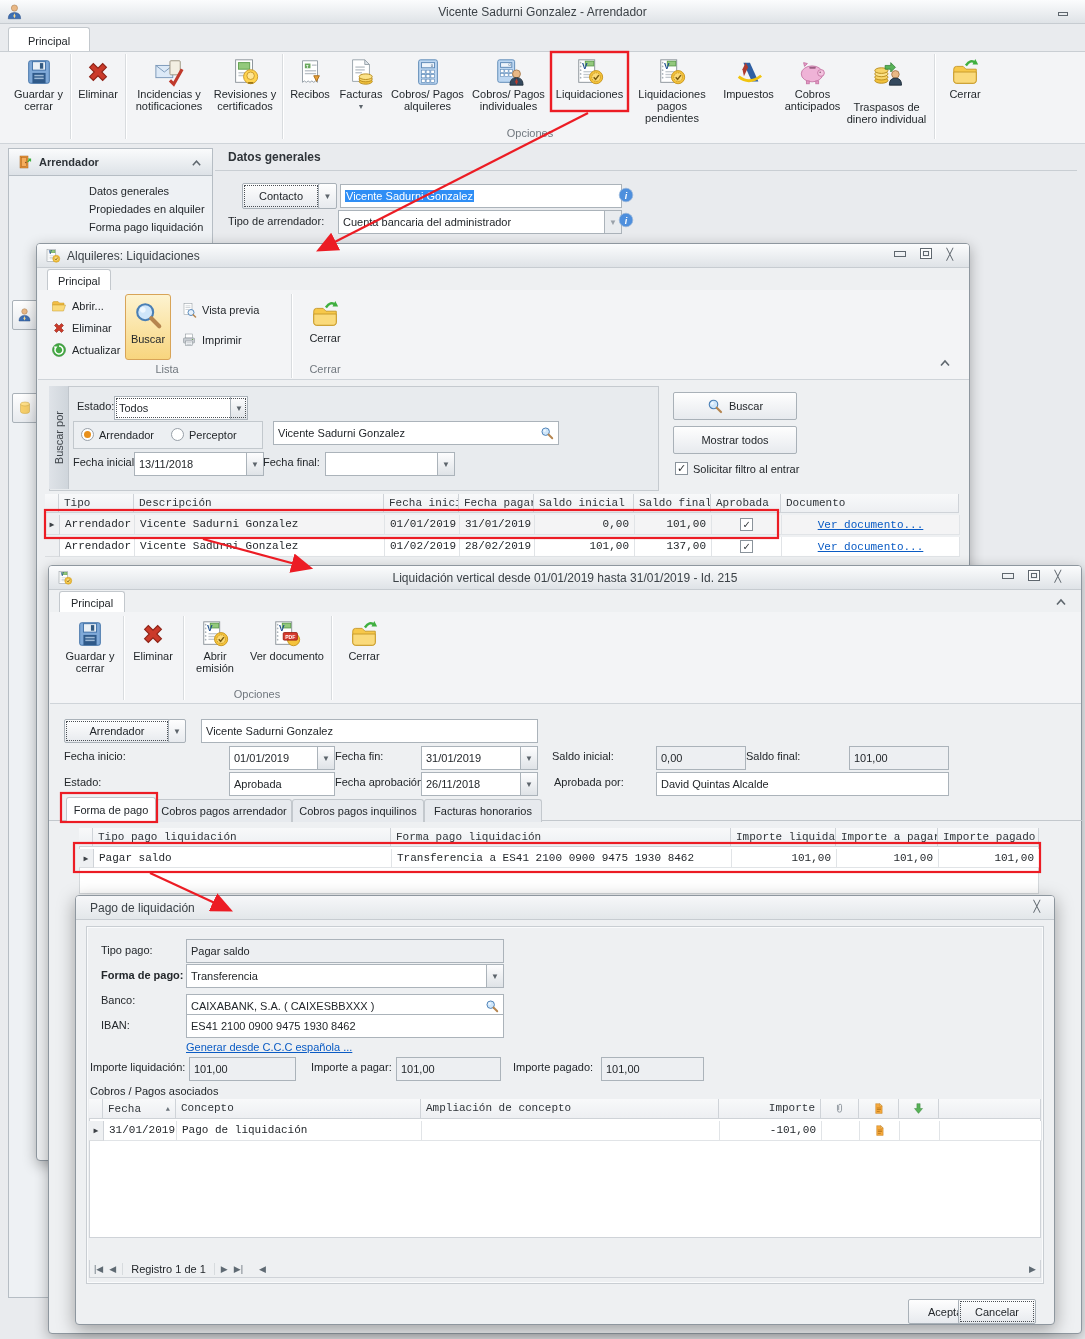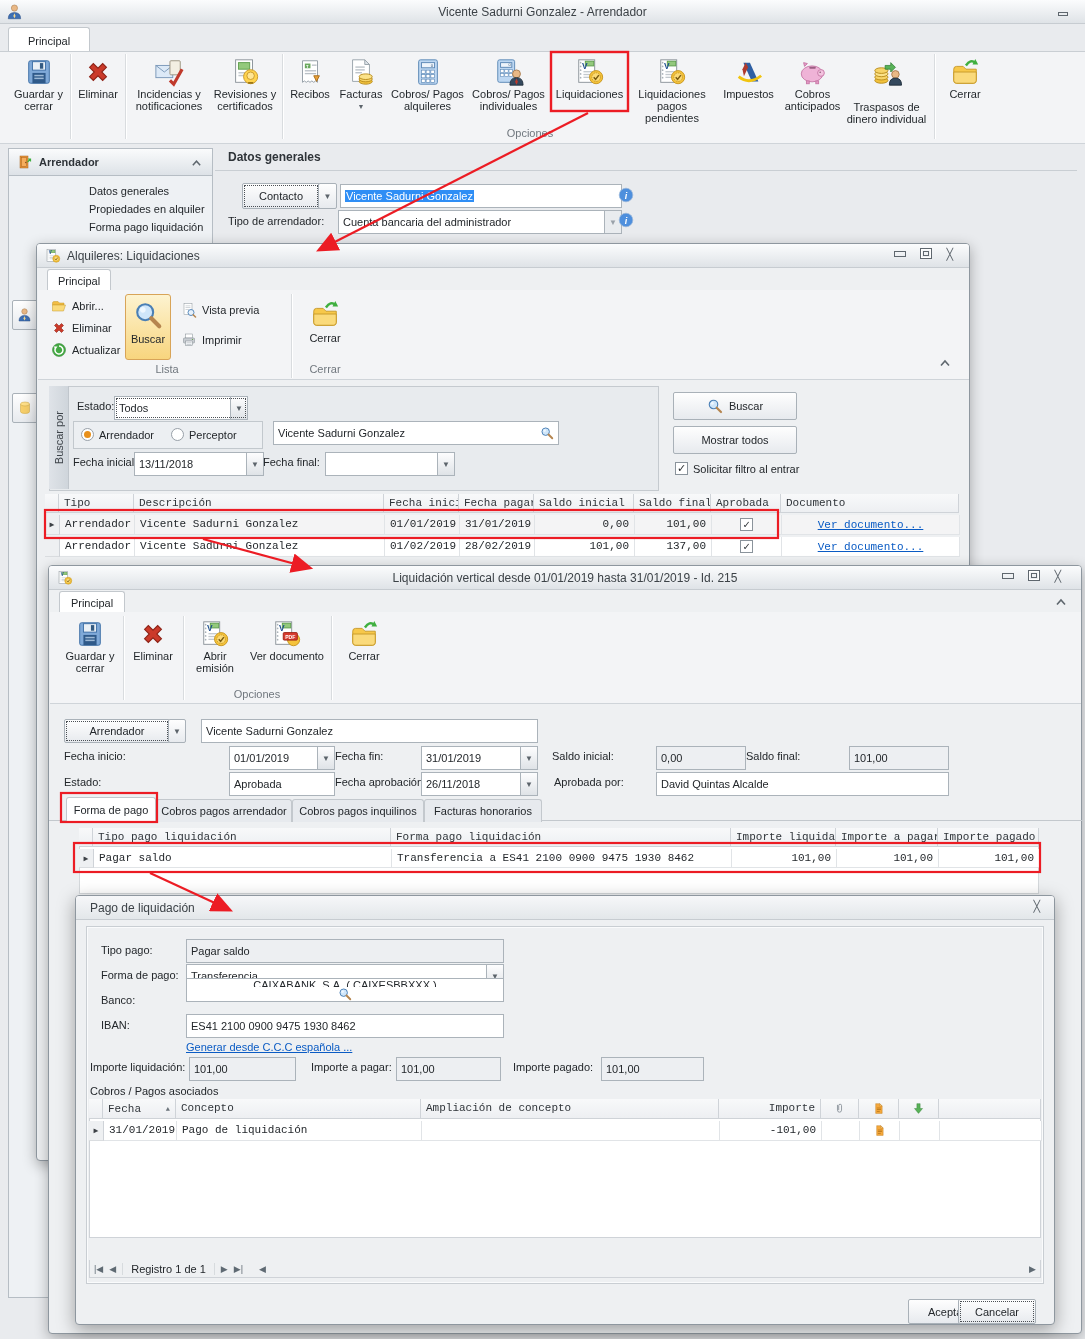--- a/index.html
+++ b/index.html
@@ -729,27 +729,27 @@
     <div class="tbar" style="background:linear-gradient(#f6f7f9,#e3e7ea);">
       <span style="margin-left:14px;">Pago de liquidación</span>
       <span class="gclose abs" style="right:14px;top:5px;">╳</span>
     </div>
     <div class="abs" style="left:10px;top:30px;width:958px;height:358px;border:1px solid #c9ced3;box-shadow:inset 0 0 0 1px #fafbfc;"></div>
 
     <div class="lbl" style="left:25px;top:48px;">Tipo pago:</div>
     <div class="fld ro" style="left:110px;top:43px;width:308px;height:22px;">
         <span class="fval">Pagar saldo</span>
       </div>
-    <div class="lbl" style="left:25px;top:73px;">Forma de  pago:</div>
+    <div class="lbl" style="left:25px;top:73px;font-weight:bold;">Forma de  pago:</div>
     <div class="fld" style="left:110px;top:68px;width:308px;height:22px;">
         <span class="fval">Transferencia</span>
         <span class="ddbtn">▼</span>
       </div>
     <div class="lbl" style="left:25px;top:98px;">Banco:</div>
-    <div class="fld" style="left:110px;top:82px;width:308px;height:22px;flex-direction:column;">
+    <div class="fld" style="left:110px;top:98px;width:308px;height:22px;">
         <span class="fval">CAIXABANK, S.A. ( CAIXESBBXXX )</span>
         <svg class="ic16" style="width:14px;height:14px;">
           <use href="#i-mag"></use>
         </svg>
       </div>
     <div class="lbl" style="left:25px;top:123px;">IBAN:</div>
     <div class="fld" style="left:110px;top:118px;width:308px;height:22px;">
         <span class="fval">ES41 2100 0900 9475 1930 8462</span>
       </div>
     <a class="lnk abs" style="left:110px;top:145px;">Generar desde C.C.C española ...</a>

